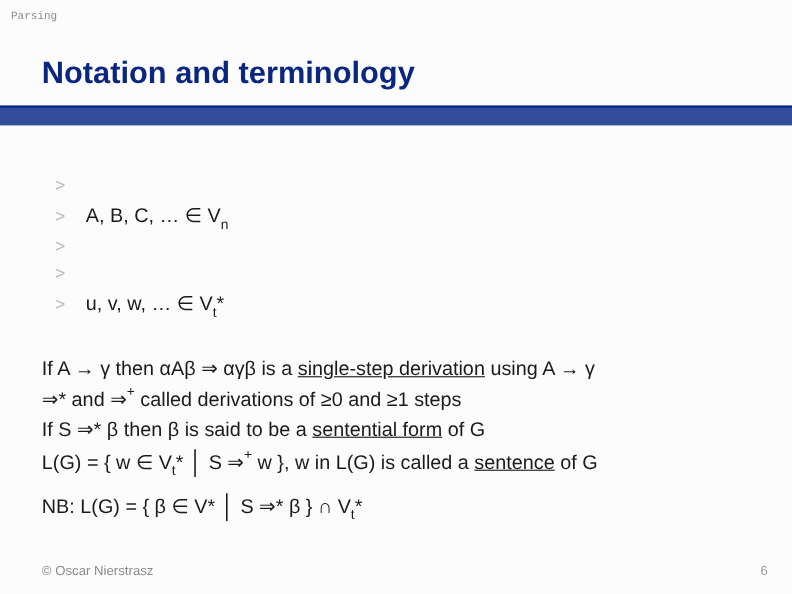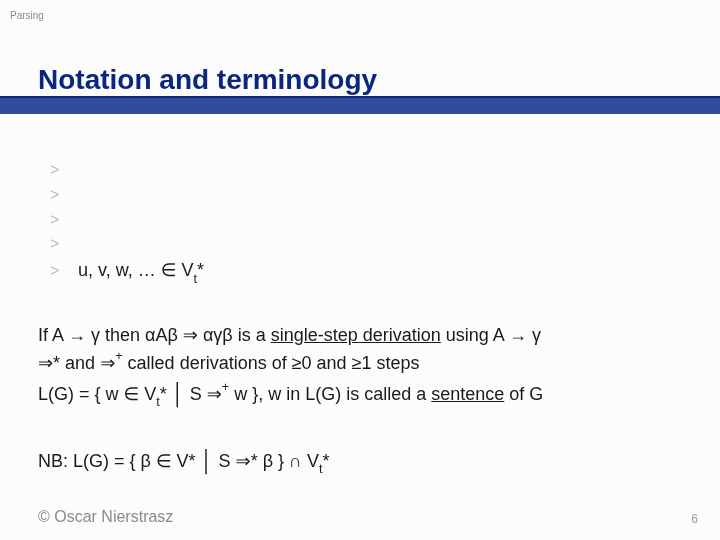--- a/index.html
+++ b/index.html
@@ -11,29 +11,29 @@
     color: #1a1a1a;
     position: relative;
     overflow: hidden;
   }
   .topic {
     position: absolute;
     top: 10px;
     left: 10px;
     font-size: 10px;
     color: #8a8a8a;
+    font-family: Liberation Mono, monospace;
   }
   .title {
     position: absolute;
     top: 50px;
     left: 38px;
     font-size: 28px;
     font-weight: bold;
     color: #0a2680;
-    margin-top: 14px;
   }
   .rule {
     position: absolute;
     top: 96px;
     left: 0;
     width: 100%;
     height: 18px;
     background: #314d9a;
     border-top: 2px solid #0a2680;
   }
@@ -66,21 +66,21 @@
     position: absolute;
     top: 448px;
     left: 38px;
     font-size: 18px;
   }
   .bigbar { font-size: 1.15em; position: relative; top: 0.04em; }
   .footer-left {
     position: absolute;
     bottom: 14px;
     left: 38px;
-    font-size: 16px;
+    font-size: 12px;
     color: #8a8a8a;
   }
   .footer-right {
     position: absolute;
     bottom: 14px;
     right: 22px;
     font-size: 12px;
     color: #9a9a9a;
   }
 </style>
@@ -90,20 +90,23 @@
 <div class="topic">Parsing</div>
 <div class="title">Notation and terminology</div>
 <div class="rule"></div>
 
 <div class="list">
   <div class="row">
     <span class="chevron">&gt;</span>
   </div>
   <div class="row">
     <span class="chevron">&gt;</span>
+    <span>
+      <span>A, B, C, … </span><span>∈</span><span> V</span><span class="sub">n</span><span></span>
+    </span>
   </div>
   <div class="row">
     <span class="chevron">&gt;</span>
   </div>
   <div class="row">
     <span class="chevron">&gt;</span>
   </div>
   <div class="row">
     <span class="chevron">&gt;</span>
     <span>
@@ -113,20 +116,23 @@
 </div>
 
 <div class="body">
   <div>
     <span>If A </span><span>→</span><span> γ then αAβ </span><span>⇒</span><span> αγβ is a </span><span class="u">single-step derivation</span><span> using A </span><span>→</span><span> γ</span>
   </div>
   <div>
     <span>⇒</span><span>* and </span><span>⇒</span><span class="sup">+</span><span> called derivations of </span><span>≥</span><span>0 and </span><span>≥</span><span>1 steps</span>
   </div>
   <div>
+    <span>If S </span><span>⇒</span><span>* β then β is said to be a </span><span class="u">sentential form</span><span> of G</span>
+  </div>
+  <div>
     <span>L(G) = { w </span><span>∈</span><span> V</span><span class="sub">t</span><span>* </span><span class="bigbar">│</span><span> S </span><span>⇒</span><span class="sup">+</span><span> w }, w in L(G) is called a </span><span class="u">sentence</span><span> of G</span>
   </div>
 </div>
 
 <div class="nb">
   <span>NB: L(G) = { β </span><span>∈</span><span> V* </span><span class="bigbar">│</span><span> S </span><span>⇒</span><span>* β } </span><span>∩</span><span> V</span><span class="sub">t</span><span>*</span>
 </div>
 
 <div class="footer-left">© Oscar Nierstrasz</div>
 <div class="footer-right">6</div>

